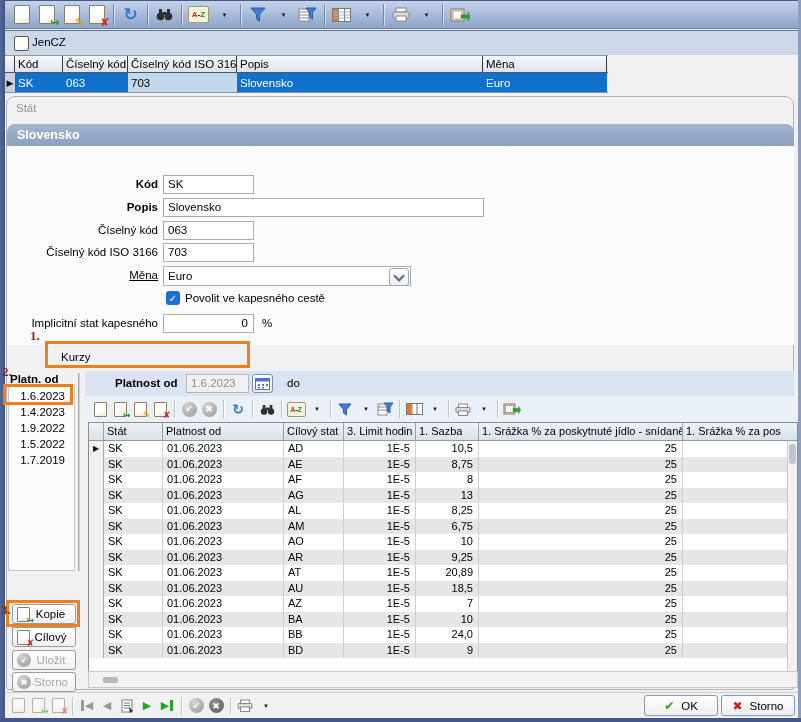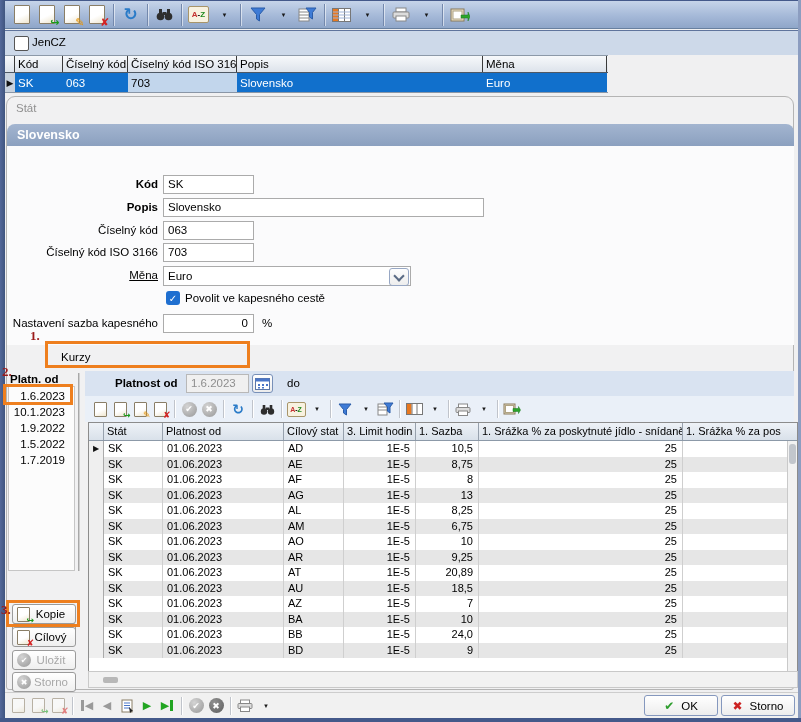--- a/index.html
+++ b/index.html
@@ -252,32 +252,32 @@
   <div class="abs inp" style="left:163px;top:243px;width:91px;">703</div>
   <div class="abs flabel" style="top:269px;text-decoration:underline;">Měna</div>
   <div class="abs combo">
     <span>Euro</span>
     <span class="combo-btn">
         <span class="chev"></span>
       </span>
   </div>
   <div class="abs cb-check">✓</div>
   <div class="abs" style="left:185px;top:292px;">Povolit ve kapesného cestě</div>
-  <div class="abs flabel" style="top:317px;">Nastavení sazba kapesného</div>
+  <div class="abs flabel" style="top:317px;">Implicitní stat kapesného</div>
   <div class="abs inp" style="left:163px;top:314px;width:91px;text-align:right;padding-right:5px;">0</div>
   <div class="abs" style="left:262px;top:317px;">%</div>
 
   <div class="abs" style="left:13px;top:351px;padding-left:48px;">Kurzy</div>
   <div class="abs hl" style="left:45px;top:341px;width:205px;height:27px;"></div>
   <div class="abs annot" style="left:30px;top:328px;">1.</div>
 
   <div class="abs vhead">Platn. od</div>
   <div class="abs vlist">
       <div class="vdate">1.6.2023</div>
-      <div class="vdate">10.1.2023</div>
+      <div class="vdate">1.4.2023</div>
       <div class="vdate">1.9.2022</div>
       <div class="vdate">1.5.2022</div>
       <div class="vdate">1.7.2019</div>
     </div>
   <div class="abs hl" style="left:3px;top:384px;width:70px;height:21px;"></div>
   <div class="abs annot" style="left:2px;top:364px;">2.</div>
   <div class="abs splitter"></div>
 
   <div class="abs crud" style="top:579px;margin-top:44px;">
     <span class="page sm"></span>

